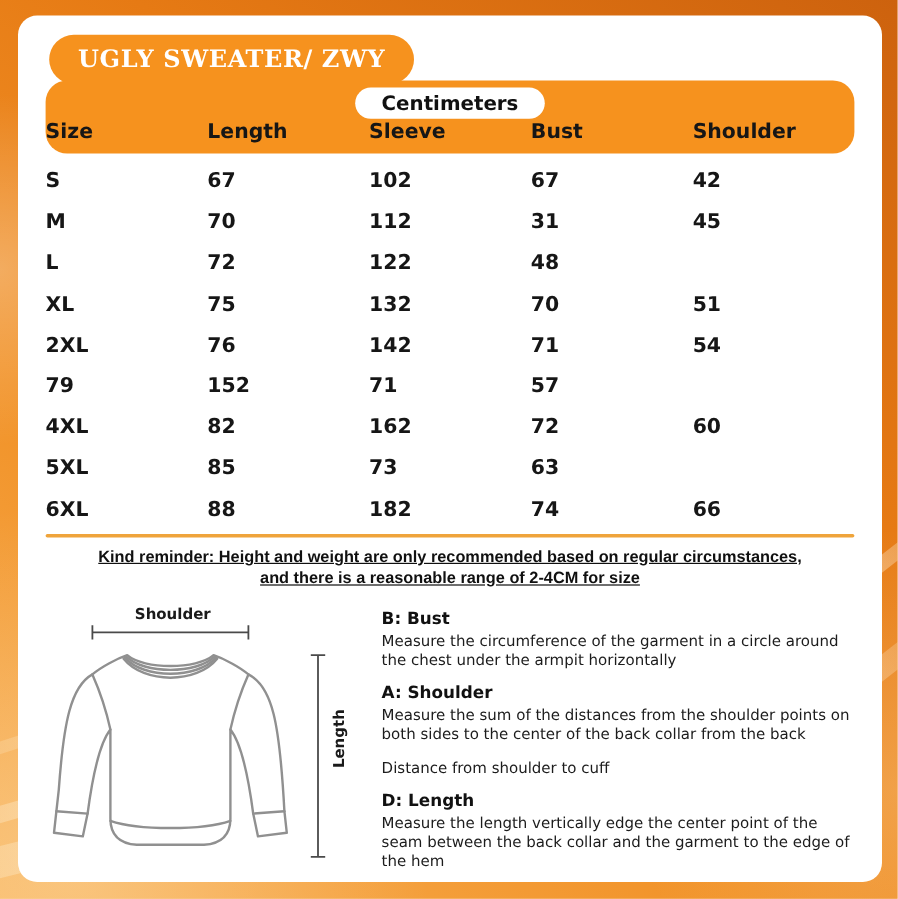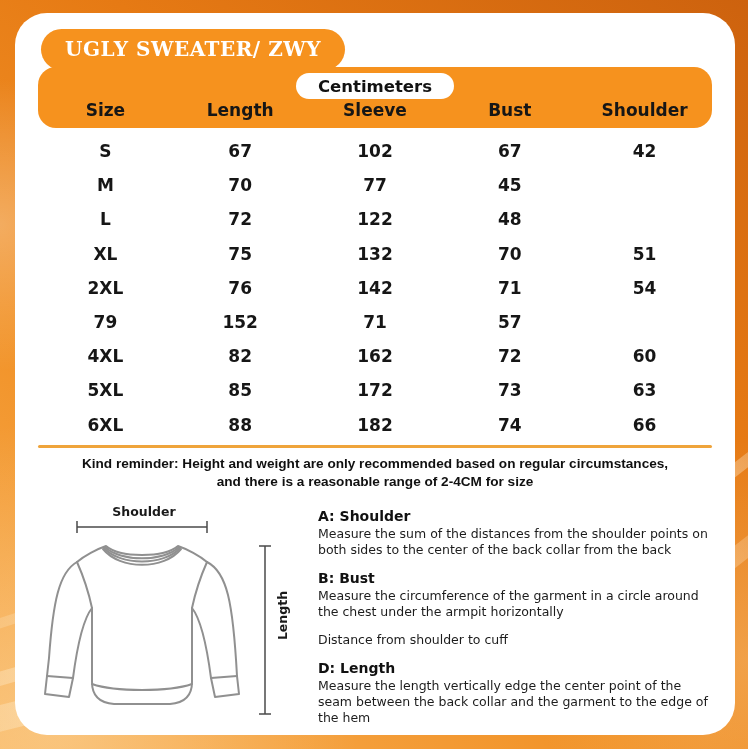--- a/index.html
+++ b/index.html
@@ -19,21 +19,21 @@
   }
   .bg-streak{ position:absolute; border-radius:999px; background:linear-gradient(90deg, rgba(255,246,224,0), rgba(255,246,224,.5), rgba(255,246,224,0)); }
   .s1{ width:520px; height:14px; left:-160px; bottom:92px;  transform:rotate(-16deg); }
   .s2{ width:620px; height:26px; left:-220px; bottom:40px;  transform:rotate(-14deg); opacity:.8; }
   .s3{ width:420px; height:10px; left:-120px; bottom:150px; transform:rotate(-18deg); opacity:.7; }
   .s4{ width:300px; height:12px; right:-120px; bottom:260px; transform:rotate(-38deg); opacity:.8; }
   .s5{ width:340px; height:18px; right:-140px; bottom:170px; transform:rotate(-38deg); opacity:.6; }
 
   .card{
     position:absolute; left:15px; top:13px; width:720px; height:722px;
-    background:#ffffff; border-radius:32px;
+    background:#ffffff; border-radius:16px;
   }
 
   .title-pill{
     position:absolute; left:26px; top:16px;
     background:var(--accent,#F6921E); color:#fff;
     border-radius:26px; padding:8px 24px 9px;
     font-family:"DejaVu Serif", serif; font-weight:bold;
     font-size:20px; letter-spacing:.5px;
   }
 
@@ -42,34 +42,34 @@
     position:relative; background:var(--accent,#F6921E);
     border-radius:18px; height:61px; padding-top:33px;
   }
   .unit-pill{
     position:absolute; top:6px; left:50%; transform:translateX(-50%);
     background:#fff; border-radius:14px; padding:4px 22px 3px;
     font-size:16.5px; font-weight:bold; color:#111; white-space:nowrap;
   }
   .cols, .trow{
     display:grid; grid-template-columns:repeat(5,1fr);
-    text-align:center; font-weight:bold; color:#161616;
+    text-align:left; font-weight:bold; color:#161616;
   }
   .cols{ font-size:17px; }
   .tbody{ padding-top:6px; }
   .trow{ height:34.2px; display:grid; align-items:center; font-size:17px; }
 
   .divider{
     position:absolute; left:23px; top:432px; width:674px; height:3px;
     background:#EFA43B; border-radius:2px;
   }
   .reminder{
     position:absolute; left:20px; top:442px; width:680px;
     text-align:center; font-family:"Liberation Sans", sans-serif;
-    font-size:13.6px; font-weight:bold; color:#101010; line-height:17.5px;
+    font-size:13.6px; font-weight:bold; color:#101010; line-height:17.5px;text-decoration:underline;
   }
 
   .bottom{ position:absolute; left:25px; top:493px; right:23px; display:flex; gap:16px; }
   .diagram{ position:relative; flex:0 0 262px; height:222px; }
   .diagram svg{ position:absolute; left:0; top:0; }
   .diagram-label{ position:absolute; font-size:12.5px; font-weight:600; color:#1a1a1a; }
   .shoulder-label{ left:30px; top:-2px; width:148px; text-align:center; }
   .length-label{ left:212px; top:102px; width:60px; text-align:center; transform:rotate(-90deg); }
 
   .guide{ flex:1; padding-top:2px; }
@@ -107,21 +107,22 @@
         <div class="trow">
     <span>S</span>
     <span>67</span>
     <span>102</span>
     <span>67</span>
     <span>42</span>
   </div>
         <div class="trow">
     <span>M</span>
     <span>70</span>
-    <span>77</span>
+    <span>112</span>
+    <span>31</span>
     <span>45</span>
   </div>
         <div class="trow">
     <span>L</span>
     <span>72</span>
     <span>122</span>
     <span>48</span>
   </div>
         <div class="trow">
     <span>XL</span>
@@ -146,21 +147,20 @@
         <div class="trow">
     <span>4XL</span>
     <span>82</span>
     <span>162</span>
     <span>72</span>
     <span>60</span>
   </div>
         <div class="trow">
     <span>5XL</span>
     <span>85</span>
-    <span>172</span>
     <span>73</span>
     <span>63</span>
   </div>
         <div class="trow">
     <span>6XL</span>
     <span>88</span>
     <span>182</span>
     <span>74</span>
     <span>66</span>
   </div>
@@ -202,28 +202,28 @@
           <path d="M167,56 C159,74 155,88 152,102"></path>
           <path d="M7,170 L33,172"></path>
           <path d="M197,170 L171,172"></path>
           <path d="M52,178 C75,186 129,186 152,178"></path>
         </g>
       </svg>
     </div>
 
     <div class="guide">
         <div class="measure-block">
+    <h3>B: Bust</h3>
+    <p>Measure the circumference of the garment in a circle around the chest under the armpit horizontally</p>
+  </div>
+        <div class="measure-block">
     <h3>A: Shoulder</h3>
     <p>Measure the sum of the distances from the shoulder points on both sides to the center of the back collar from the back</p>
   </div>
         <div class="measure-block">
-    <h3>B: Bust</h3>
-    <p>Measure the circumference of the garment in a circle around the chest under the armpit horizontally</p>
-  </div>
-        <div class="measure-block">
     <p>Distance from shoulder to cuff</p>
   </div>
         <div class="measure-block">
     <h3>D: Length</h3>
     <p>Measure the length vertically edge the center point of the seam between the back collar and the garment to the edge of the hem</p>
   </div>
       </div>
   </div>
 </div>
 

